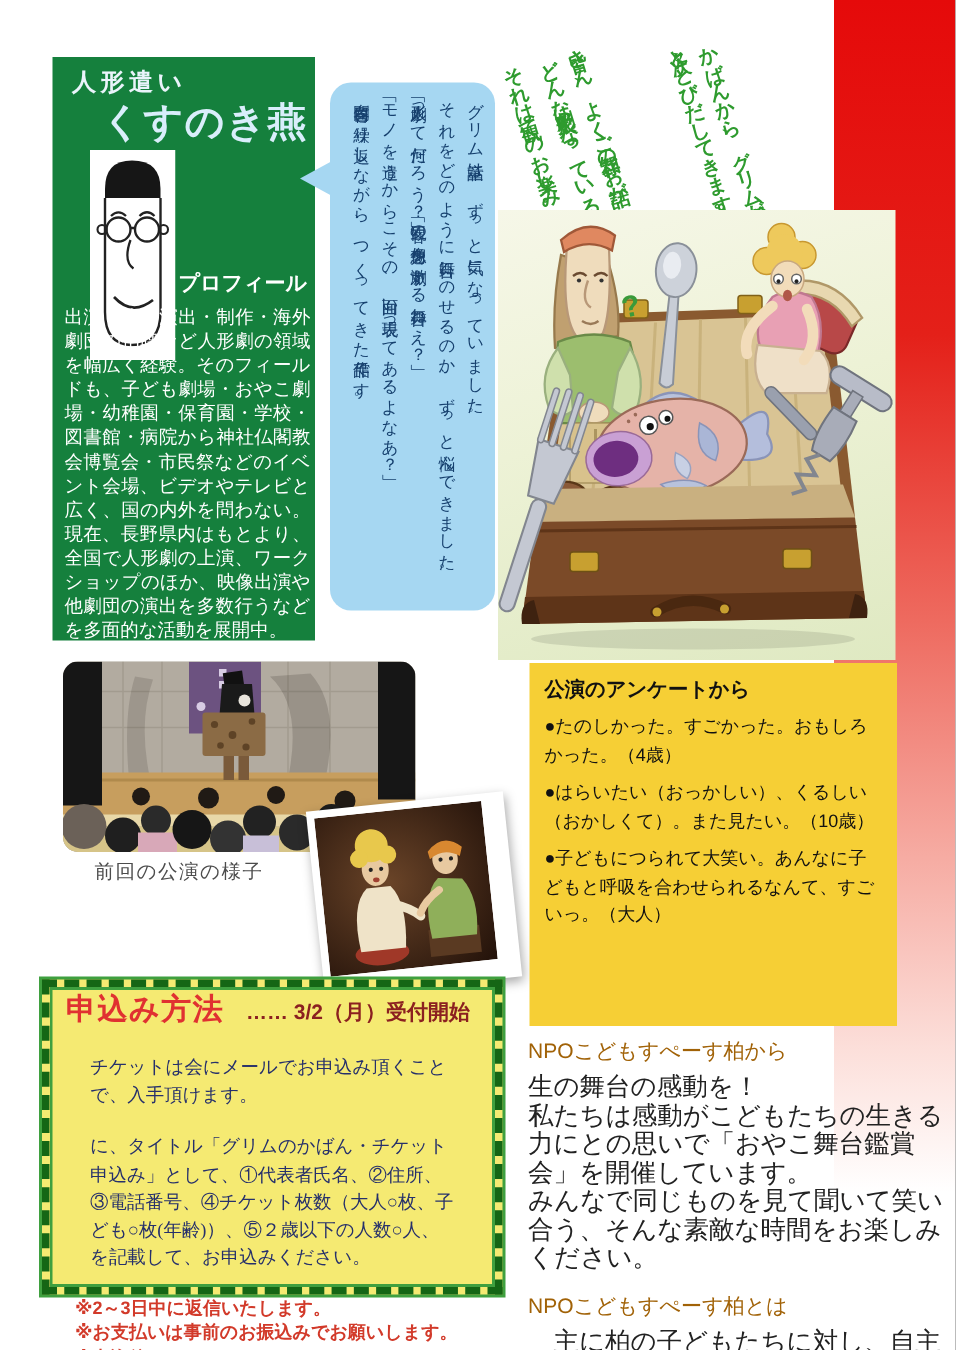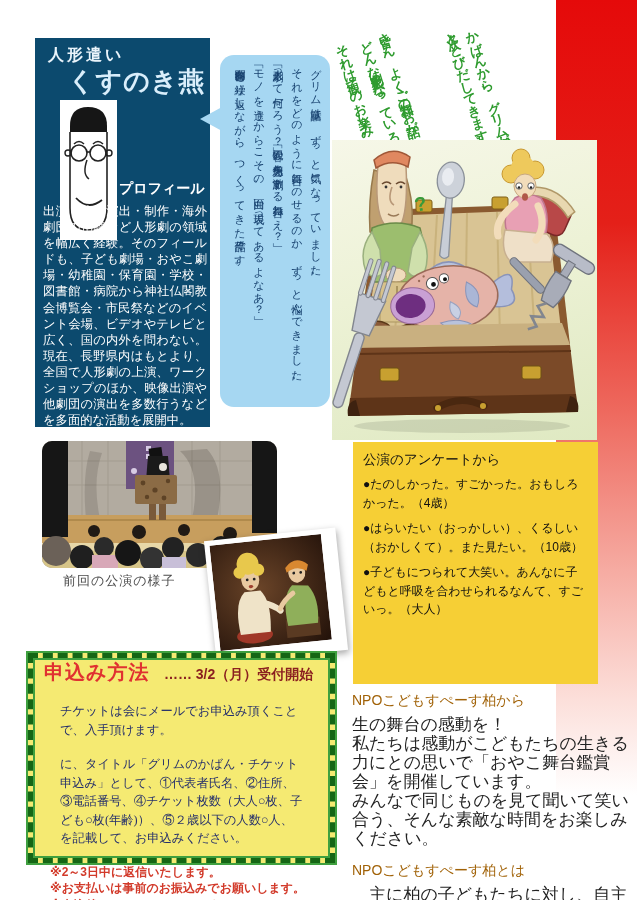--- a/index.html
+++ b/index.html
@@ -9,21 +9,21 @@
     font-family:"Liberation Sans","DejaVu Sans",sans-serif;
   }
   
   .red-band{
     position:absolute;left:556px;top:0;width:81px;height:795px;
     background:linear-gradient(180deg,#e50a0a 0%,#e42019 28%,#ee6a5f 52%,#f6aca3 72%,#fcdfda 88%,rgba(255,255,255,0) 100%);
   }
   
   .profile-card{
     position:absolute;left:35px;top:38px;width:175px;height:389px;
-    background:#0c4a6e;color:#fff;
+    background:#15803d;color:#fff;
   }
   .title-small{position:absolute;left:13px;top:7px;font-size:16px;font-weight:bold;letter-spacing:3px;color:#eaf4fb;}
   .title-large{position:absolute;left:33px;top:26px;font-size:26px;font-weight:bold;letter-spacing:1px;color:#d9eefb;font-family:"Liberation Serif","DejaVu Serif",serif;}
   .face-box{position:absolute;left:25px;top:62px;width:57px;height:140px;}
   .profile-label{position:absolute;left:84px;top:142px;font-size:14px;font-weight:bold;color:#fff;}
   .profile-body{
     position:absolute;left:8px;top:165px;width:164px;
     font-size:12.3px;line-height:16.1px;color:#fff;text-align:justify;
   }
   
@@ -68,21 +68,21 @@
   .puppet-photo{
     position:absolute;left:210px;top:534px;width:122px;
     background:#fff;padding:5px 5px 8px 5px;transform:rotate(-6deg);
     box-shadow:1px 3px 7px rgba(0,0,0,.35);
   }
   
   .survey{
     position:absolute;left:353px;top:442px;width:245px;height:242px;
     background:#F6CF35;padding:9px 10px;box-sizing:border-box;color:#111;
   }
-  .survey-title{font-size:13.5px;font-weight:normal;margin:0 0 6px 0;}
+  .survey-title{font-size:13.5px;font-weight:bold;margin:0 0 6px 0;}
   .survey-item{font-size:12px;line-height:18.5px;margin:0 0 7px 0;}
   
   .apply{
     position:absolute;left:28px;top:653px;width:307px;height:210px;box-sizing:border-box;
     background:#F5EA72;border:5px dashed #156615;
     box-shadow:0 0 0 2px #3fa03f,inset 0 0 0 2px #3fa03f;
     padding:1px 11px;
   }
   .apply-title-row{margin:0 0 3px 0;}
   .apply-title{font-size:20px;font-weight:bold;color:#e03131;letter-spacing:1px;}

